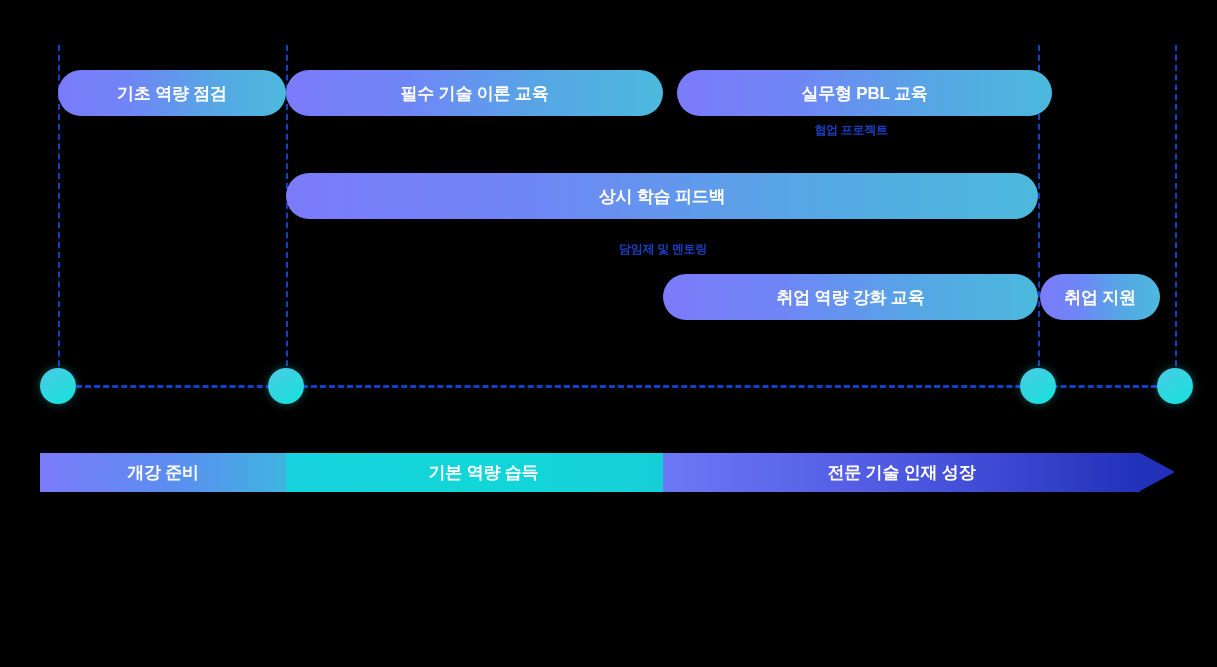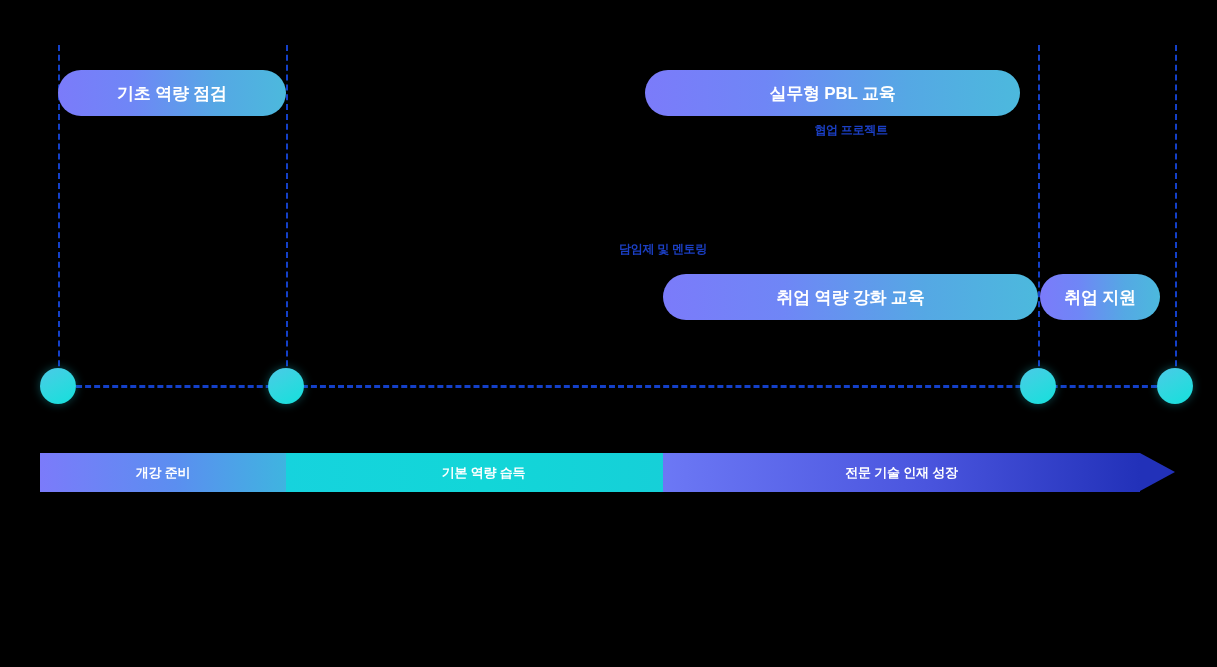--- a/index.html
+++ b/index.html
@@ -95,21 +95,21 @@
     position: absolute;
     top: 0;
     height: 39px;
     display: flex;
     align-items: center;
     justify-content: center;
     box-sizing: border-box;
   }
   .phase-seg .phase-label {
     color: #ffffff;
-    font-size: 13px;
+    font-size: 17px;
     font-weight: bold;
     letter-spacing: -0.2px;
     white-space: nowrap;
     position: relative;
     z-index: 2;
   }
   .phase-arrow-tip {
     position: absolute;
     top: 0;
     width: 0;
@@ -128,27 +128,33 @@
   <div class="vline" style="left:286px;"></div>
   <div class="vline" style="left:1038px;"></div>
   <div class="vline" style="left:1175px;"></div>
 
   <div class="hline" style="left:58px; width:1117px;"></div>
 
   <div class="task-bar" style="left:58px; width:228px; top:70px;">
     <span class="task-label">기초 역량 점검</span>
   </div>
 
+  <div class="task-bar" style="left:286px; width:377px; top:70px;">
+    <span class="task-label">필수 기술 이론 교육</span>
+  </div>
 
-  <div class="task-bar" style="left:645px; width:375px; top:70px;">
+  <div class="task-bar" style="left:677px; width:375px; top:70px;">
     <span class="task-label">실무형 PBL 교육</span>
   </div>
 
   <div class="sub-label" style="left:851px; top:122px;">협업 프로젝트</div>
 
+  <div class="task-bar" style="left:286px; width:752px; top:173px;">
+    <span class="task-label">상시 학습 피드백</span>
+  </div>
 
   <div class="sub-label" style="left:663px; top:241px;">담임제 및 멘토링</div>
 
   <div class="task-bar" style="left:663px; width:375px; top:274px;">
     <span class="task-label">취업 역량 강화 교육</span>
   </div>
 
   <div class="task-bar" style="left:1040px; width:120px; top:274px;">
     <span class="task-label">취업 지원</span>
   </div>

